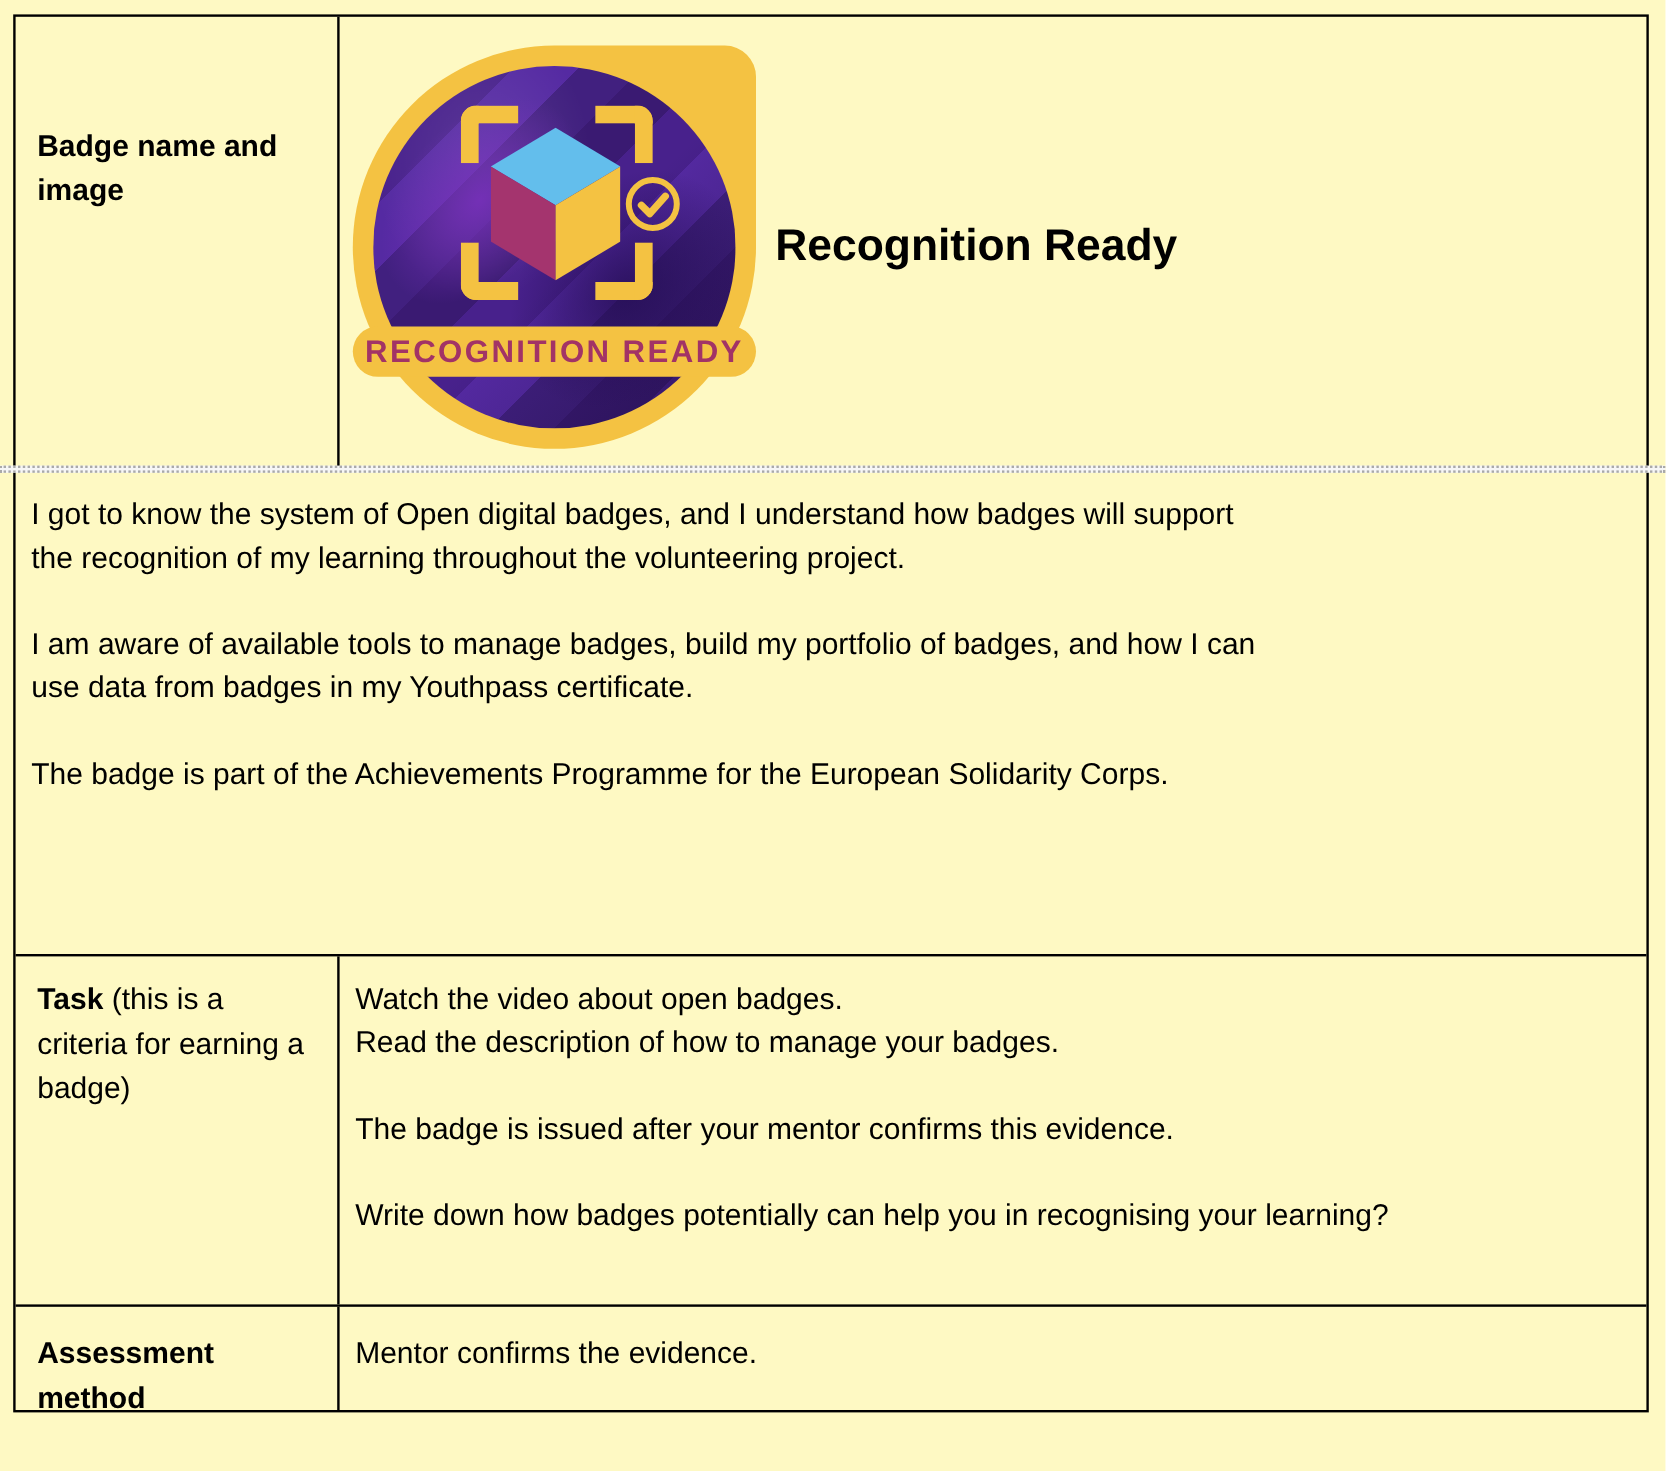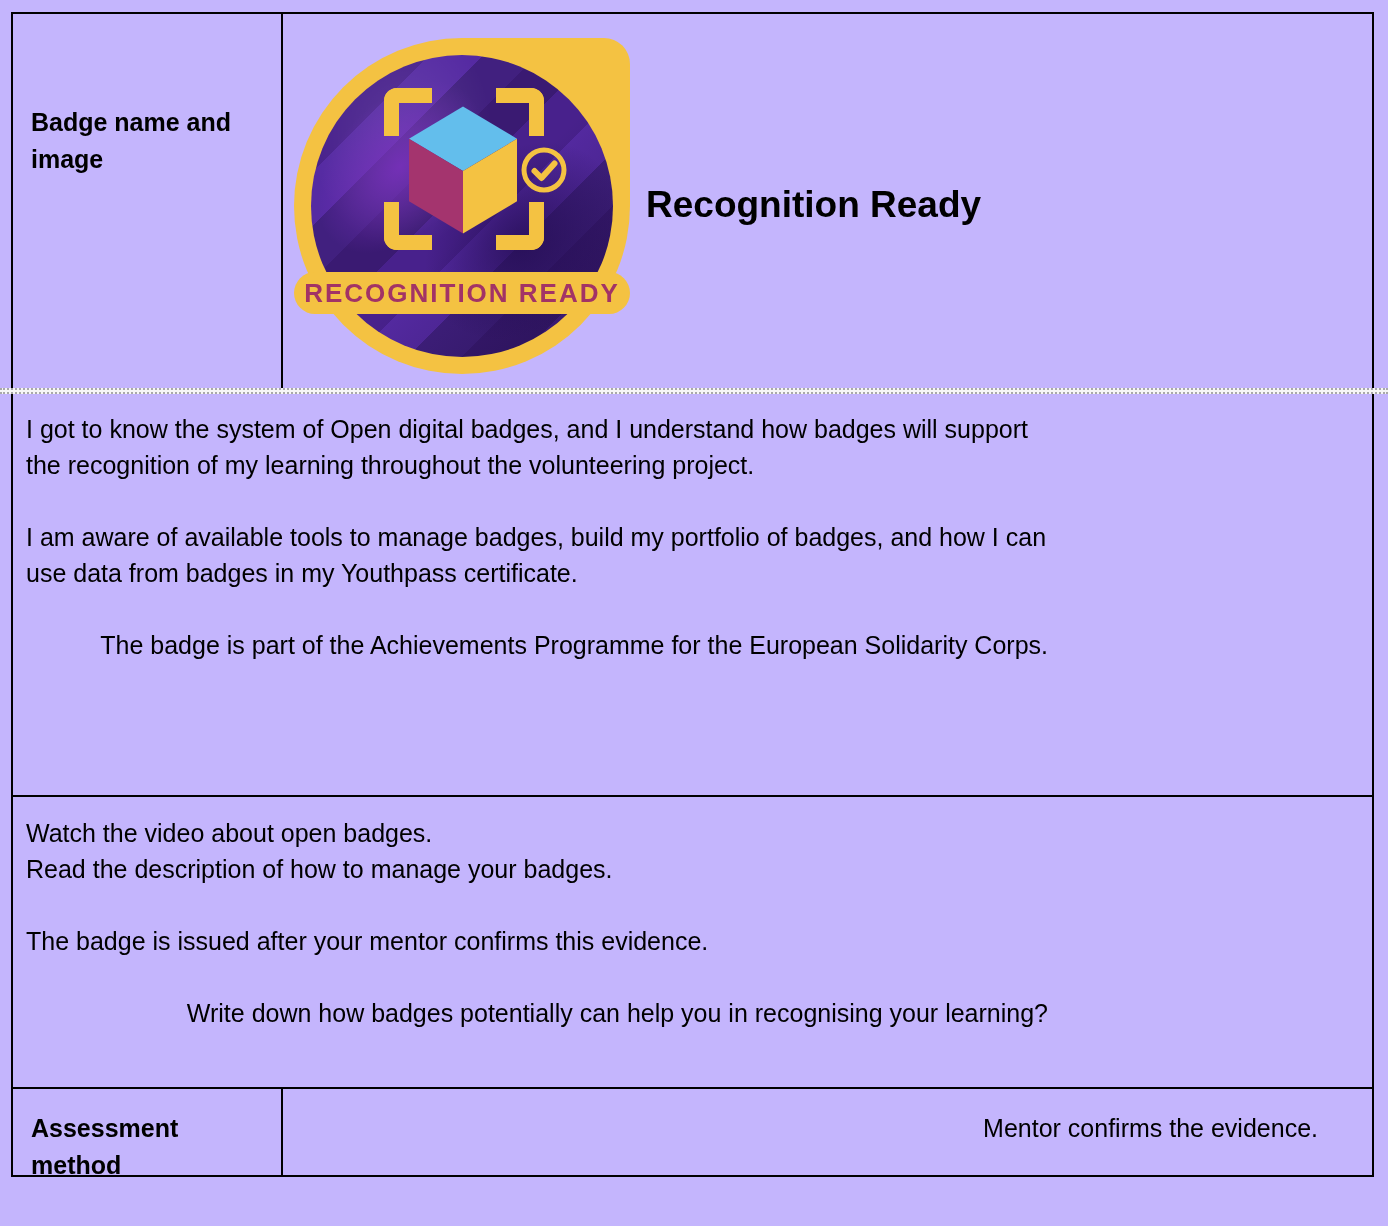--- a/index.html
+++ b/index.html
@@ -1,21 +1,21 @@
 <!DOCTYPE html>
 <html><head>
 <meta charset="utf-8">
 <style>
   * { box-sizing: border-box; margin: 0; padding: 0; }
   html, body { background: #ffffff; }
   .page {
     position: relative;
     width: 1388px;
     height: 1226px;
-    background: #c4b5fd;
+    background: #fef9c3;
     font-family: "Liberation Sans", "DejaVu Sans", sans-serif;
     color: #000000;
     overflow: hidden;
   }
 
   
   .doc-table {
     position: absolute;
     left: 11px;
     top: 12px;
@@ -43,21 +43,21 @@
     flex: 1 1 auto;
     padding: 20px 20px 0 13px;
     font-size: 25px;
     line-height: 36px;
   }
   .row-task .cell-content, .row-task .cell-label { padding-top: 18px; }
   .row-assessment .cell-content, .row-assessment .cell-label { padding-top: 21px; }
   .badge-row-label { margin-top: 70px; }
 
   .para { margin: 0 6px 36px 0; white-space: pre-line; max-width: 1022px; }
-  .para:last-child { margin-bottom: 0; text-align: right; }
+  .para:last-child { margin-bottom: 0; }
 
   
   .row-divider {
     position: absolute;
     left: 0;
     top: 388px;
     width: 1388px;
     height: 6px;
     background: #f6f6f6;
     border-top: 2px dotted #a9a9a9;
@@ -210,20 +210,23 @@
 
     <div class="row row-description">
       <div class="cell cell-content">
         <p class="para">I got to know the system of Open digital badges, and I understand how badges will support the recognition of my learning throughout the volunteering project.</p>
         <p class="para">I am aware of available tools to manage badges, build my portfolio of badges, and how I can use data from badges in my Youthpass certificate.</p>
         <p class="para">The badge is part of the Achievements Programme for the European Solidarity Corps.</p>
       </div>
     </div>
 
     <div class="row row-task">
+      <div class="cell cell-label">
+        <div><span>Task</span><span class="normal"> (this is a criteria for earning a badge)</span></div>
+      </div>
       <div class="cell cell-content">
         <p class="para">Watch the video about open badges.
 Read the description of how to manage your badges.</p>
         <p class="para">The badge is issued after your mentor confirms this evidence.</p>
         <p class="para">Write down how badges potentially can help you in recognising your learning?</p>
       </div>
     </div>
 
     <div class="row row-assessment">
       <div class="cell cell-label">

